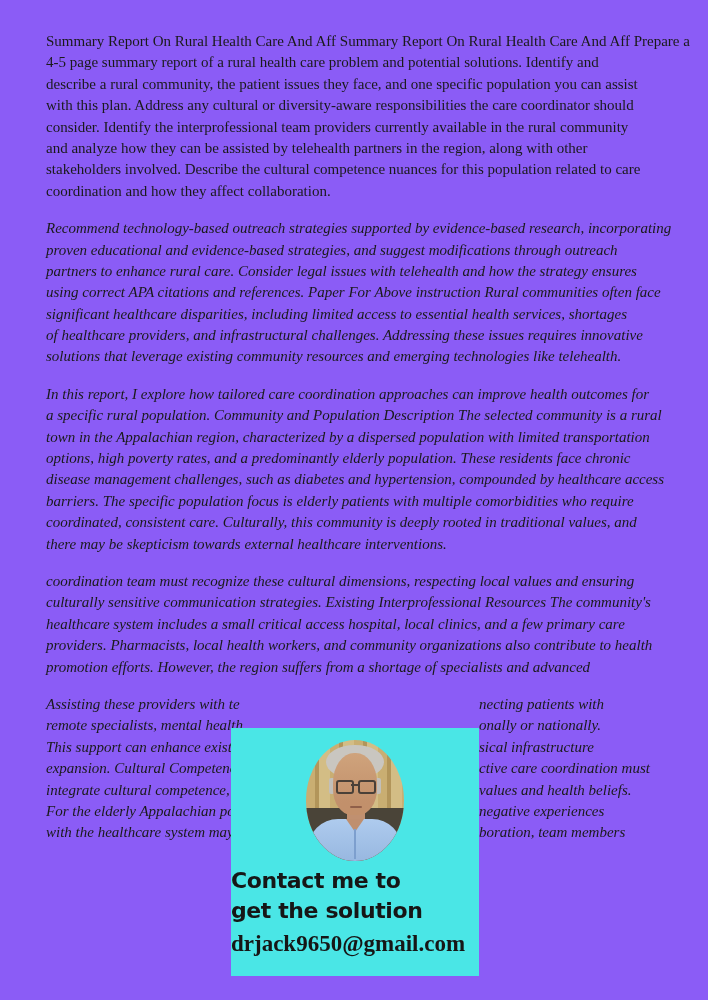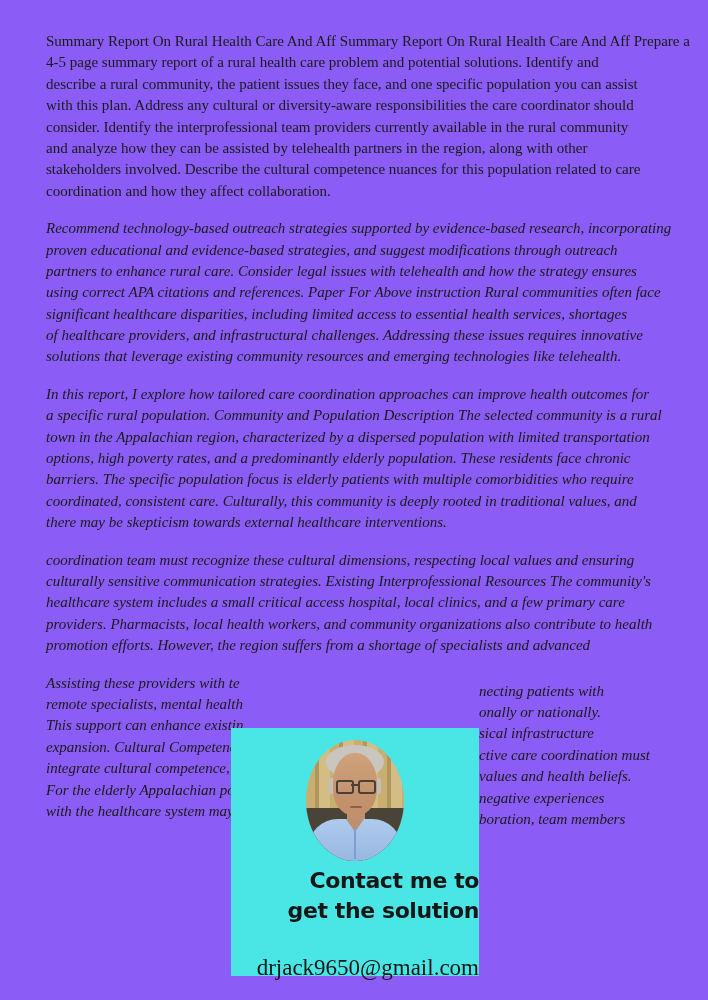--- a/index.html
+++ b/index.html
@@ -7,35 +7,35 @@
   .page{position:relative;width:708px;height:1000px;background:#ffffff;overflow:hidden;}
 
   
   .doc{
     position:absolute;left:46px;top:31px;right:0;
     font-size:15px;line-height:21.4px;color:#1a1a1a;
     white-space:nowrap;
   }
   .para + .para{margin-top:16px;font-style:italic;}
   .line{height:21.4px;position:relative;}
-  .frag-right{position:absolute;left:433px;top:8px;}
+  .frag-right{position:absolute;left:433px;top:0;}
 
   
   .promo-card{
     position:absolute;left:231px;top:728px;width:248px;height:248px;
-    z-index:10;text-align:right;
+    z-index:10;text-align:left;
   }
   .card-heading{
     position:absolute;top:138px;left:0;right:0;
     font-family:"DejaVu Sans","Liberation Sans",sans-serif;
     font-weight:700;font-size:22px;line-height:30px;letter-spacing:-0.4px;
   }
   .card-email{
     position:absolute;top:203px;left:0;right:0;
-    font-family:"Liberation Serif",serif;font-weight:400;font-size:23px;margin-top:24px;
+    font-family:"Liberation Serif",serif;font-weight:700;font-size:23px;
   }
 
   
   .photo{
     position:absolute;left:75px;top:12px;width:98px;height:121px;
     border-radius:50%;overflow:hidden;
   }
   .ph-bg{position:absolute;inset:0;
     background:repeating-linear-gradient(90deg,#c9ae72 0 9px,#b2955a 9px 13px,#d3bd85 13px 24px);}
   .ph-dark{position:absolute;left:0;right:0;top:56%;height:44%;background:#4a4438;}
@@ -81,20 +81,21 @@
         <div class="line">using correct APA citations and references. Paper For Above instruction Rural communities often face</div>
         <div class="line">significant healthcare disparities, including limited access to essential health services, shortages</div>
         <div class="line">of healthcare providers, and infrastructural challenges. Addressing these issues requires innovative</div>
         <div class="line">solutions that leverage existing community resources and emerging technologies like telehealth.</div>
       </div>
       <div class="para">
         <div class="line">In this report, I explore how tailored care coordination approaches can improve health outcomes for</div>
         <div class="line">a specific rural population. Community and Population Description The selected community is a rural</div>
         <div class="line">town in the Appalachian region, characterized by a dispersed population with limited transportation</div>
         <div class="line">options, high poverty rates, and a predominantly elderly population. These residents face chronic</div>
+        <div class="line">disease management challenges, such as diabetes and hypertension, compounded by healthcare access</div>
         <div class="line">barriers. The specific population focus is elderly patients with multiple comorbidities who require</div>
         <div class="line">coordinated, consistent care. Culturally, this community is deeply rooted in traditional values, and</div>
         <div class="line">there may be skepticism towards external healthcare interventions.</div>
       </div>
       <div class="para">
         <div class="line">coordination team must recognize these cultural dimensions, respecting local values and ensuring</div>
         <div class="line">culturally sensitive communication strategies. Existing Interprofessional Resources The community's</div>
         <div class="line">healthcare system includes a small critical access hospital, local clinics, and a few primary care</div>
         <div class="line">providers. Pharmacists, local health workers, and community organizations also contribute to health</div>
         <div class="line">promotion efforts. However, the region suffers from a shortage of specialists and advanced</div>

